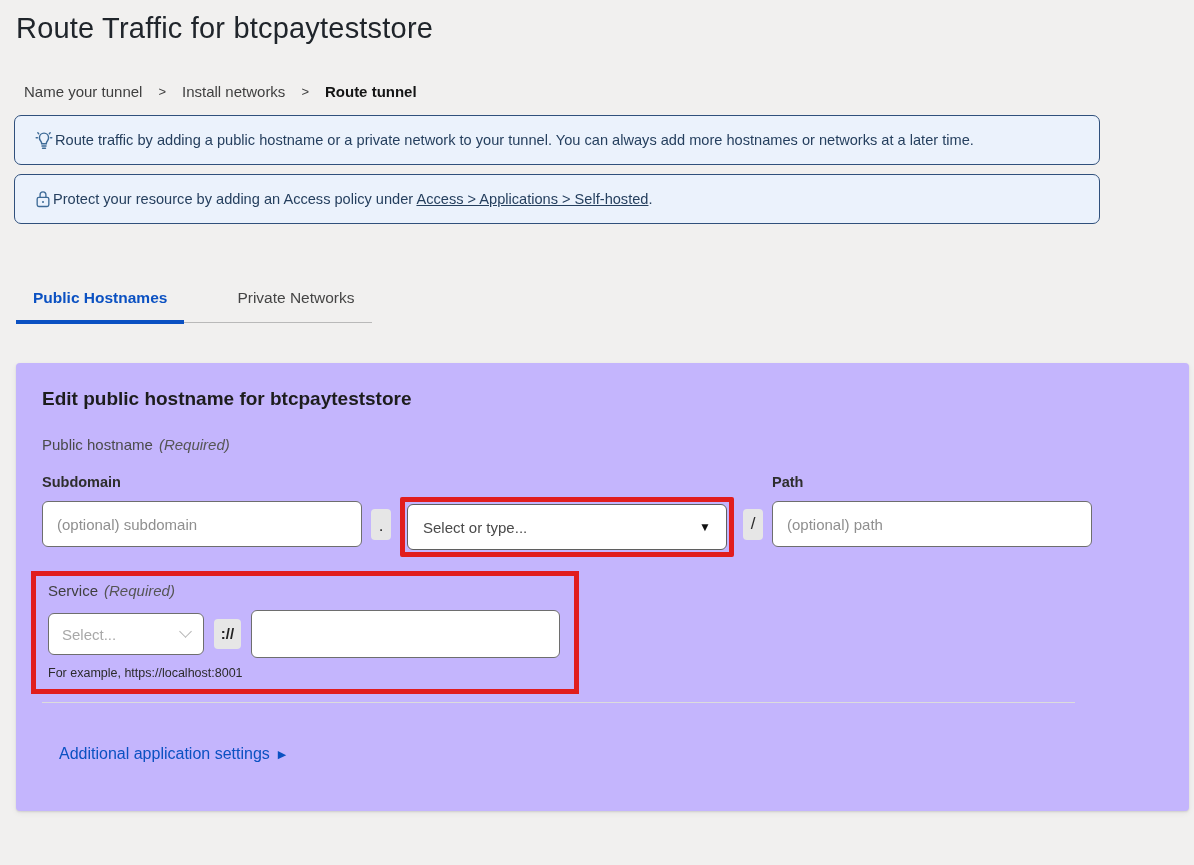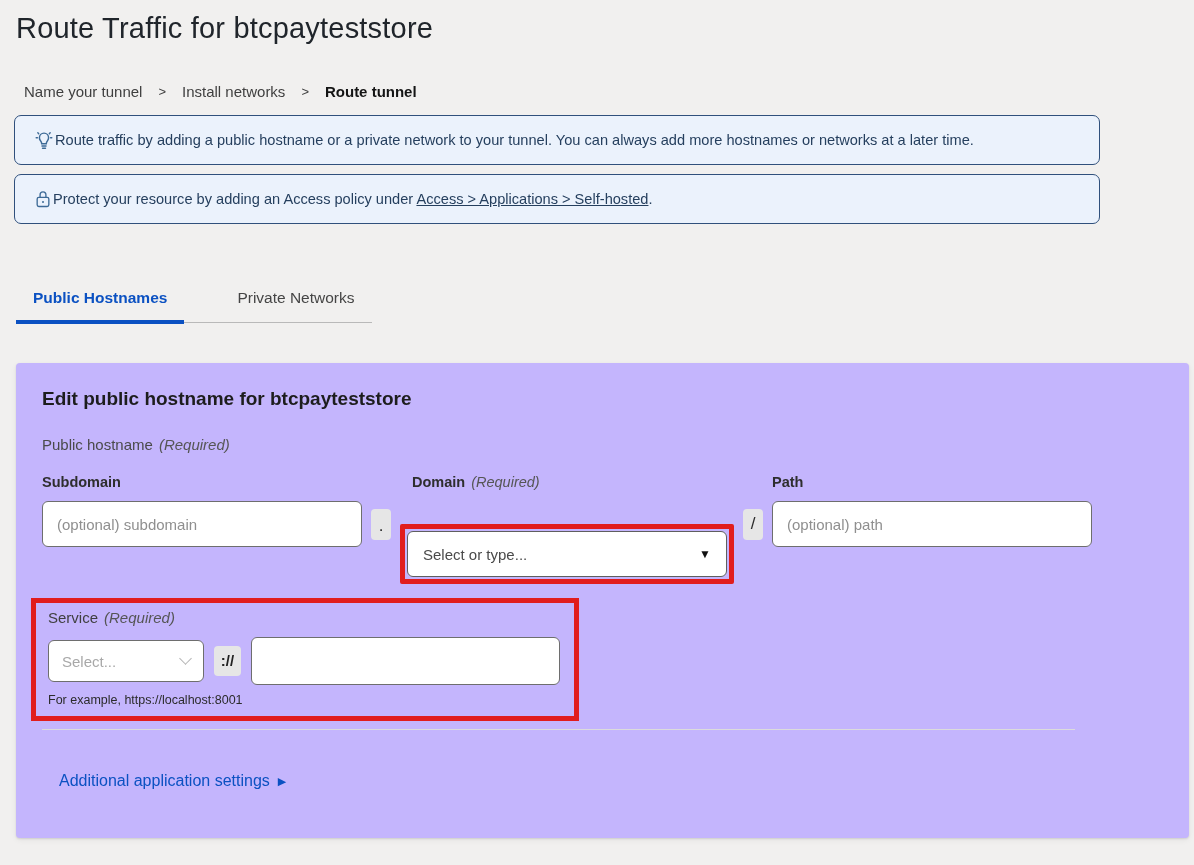--- a/index.html
+++ b/index.html
@@ -148,23 +148,20 @@
     <div class="host-row">
 
       <div class="fcol">
         <div class="flabel">Subdomain</div>
         <input class="tinput" type="text" placeholder="(optional) subdomain" style="">
       </div>
 
       <div class="chip dot">.</div>
 
       <div class="fcol">
-        <div class="flabel domain-label">
-          <span>Domain</span><span class="req">(Required)</span>
-        </div>
         <div class="red-wrap">
           <div class="fselect">
             <span>Select or type...</span>
             <span class="caret-down">▼</span>
           </div>
         </div>
       </div>
 
       <div class="chip">/</div>
 

